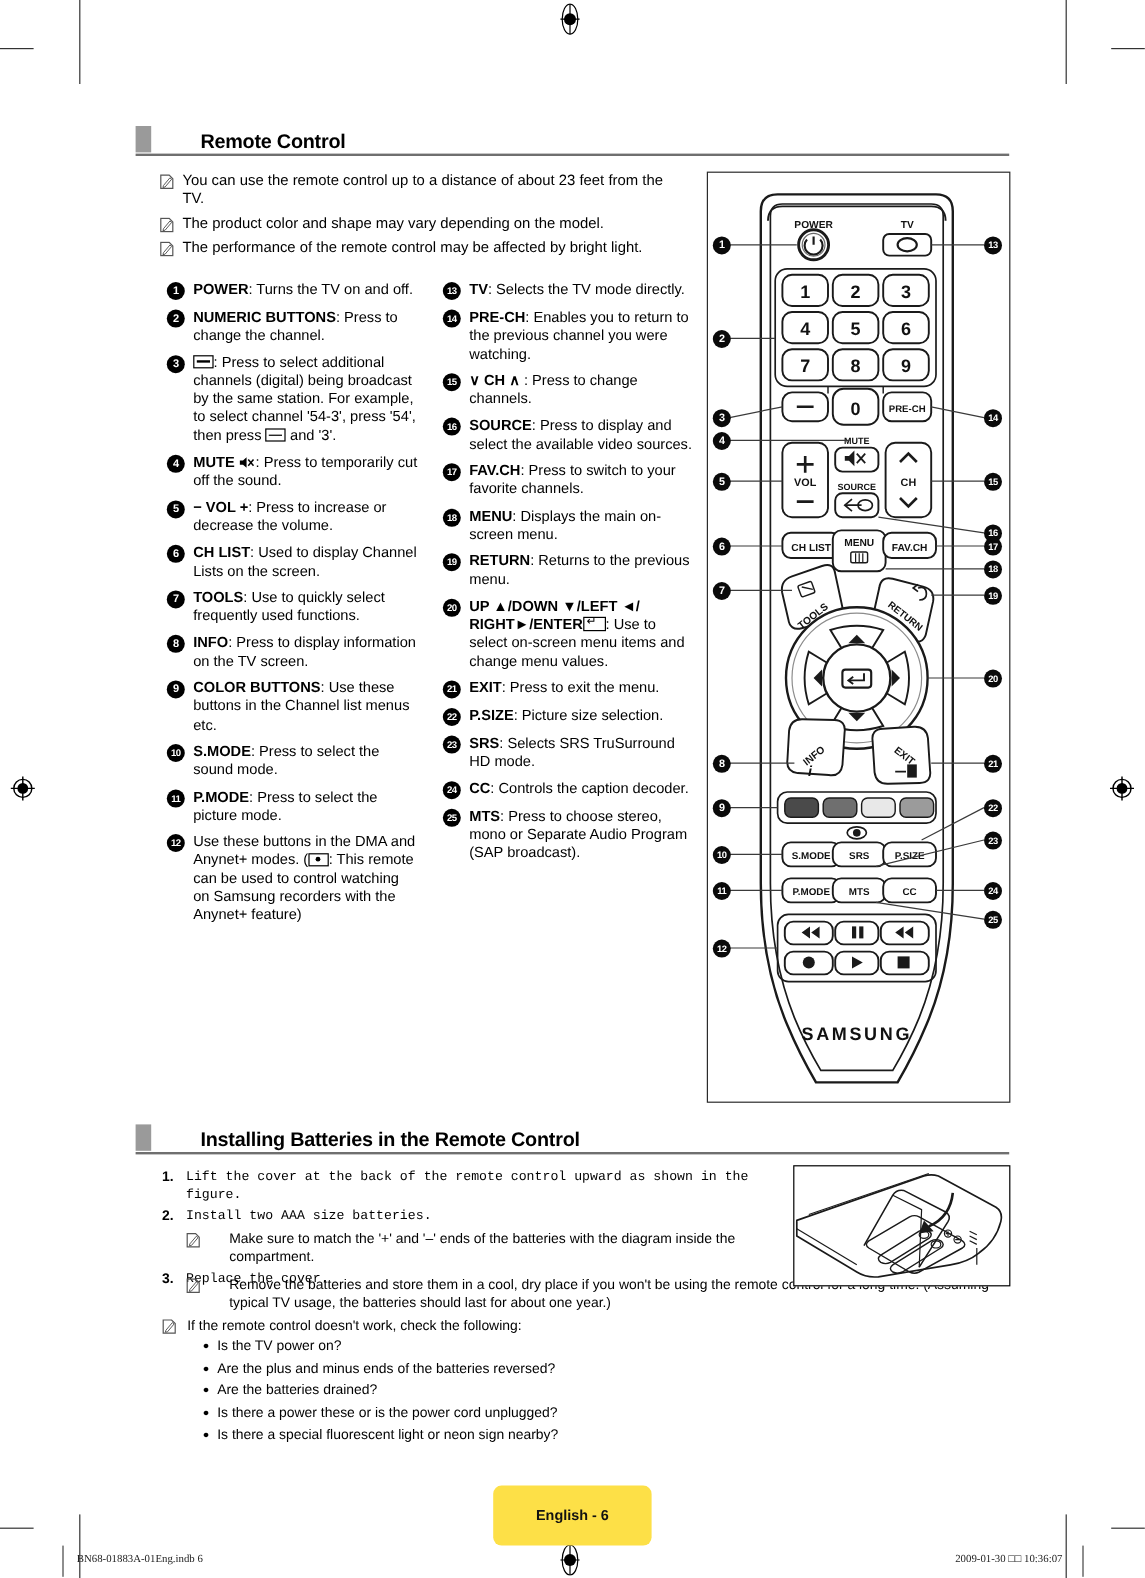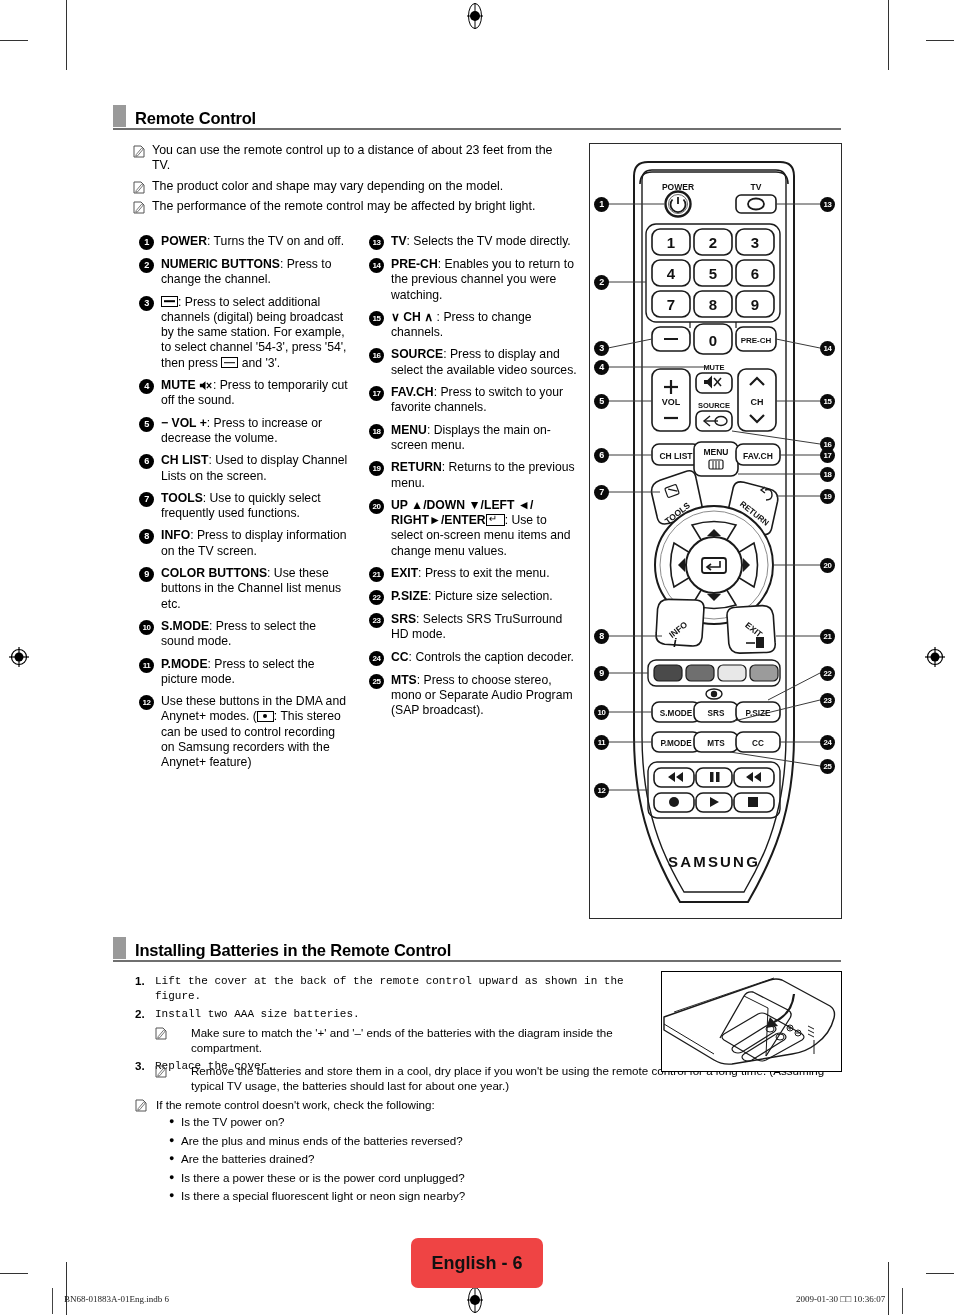--- a/index.html
+++ b/index.html
@@ -9,21 +9,21 @@
     -webkit-font-smoothing:antialiased;
   }
   .page{position:absolute;inset:0;}
 
   
   .cropline{position:absolute;background:#333;}
   .reg{position:absolute;width:22px;height:22px;}
   .reg svg{display:block;}
 
   
-  .sec-head{position:absolute;display:flex;align-items:flex-end;}
+  .sec-head{position:absolute;display:flex;align-items:flex-end;gap:32px;}
   .sec-bar{width:13px;height:22px;background:#9a9a9a;margin-right:9px;}
   .sec-title{font-size:16.5px;font-weight:bold;letter-spacing:-0.2px;line-height:1;
              padding-bottom:1px;}
   .sec-rule{position:absolute;height:1.6px;background:#6f6f6f;}
 
   
   .noteicon{display:inline-block;width:12px;height:13px;flex:0 0 12px;position:relative;top:2px;}
   .noteicon svg{display:block;}
 
   
@@ -77,23 +77,23 @@
   .checknote .t{font-size:11.6px;line-height:15px;margin-left:9px;}
   .dotlist{margin:2px 0 0 34px;}
   .dotrow{display:flex;align-items:flex-start;margin-bottom:3.5px;}
   .dotrow .d{flex:0 0 12px;font-size:9px;line-height:15px;}
   .dotrow .t{font-size:11.6px;line-height:15px;}
 
   .batt-panel{position:absolute;border:1.4px solid #000;background:#fff;overflow:hidden;}
 
   
   .pagetab{
-    position:absolute;background:#ef4444;border-radius:7px;
+    position:absolute;background:#fde047;border-radius:7px;
     display:flex;align-items:center;justify-content:center;
-    font-size:18px;font-weight:bold;color:#111;
+    font-size:12px;font-weight:bold;color:#111;
   }
   .footline{position:absolute;font-size:9px;font-family:"Liberation Serif",serif;color:#222;}
   .sidebar-rule{position:absolute;width:1px;background:#444;}
 </style>
 </head>
 <body>
 
 <div class="page">
 
   <div class="cropline" style="left:66px;top:0;width:1px;height:70px;"></div>
@@ -230,21 +230,21 @@
       <div class="body"><b>S.MODE</b><span>: </span><span>Press to select the sound mode.</span></div>
     </div>
 
     <div class="item">
       <div class="bullet-num wide">11</div>
       <div class="body"><b>P.MODE</b><span>: </span><span>Press to select the picture mode.</span></div>
     </div>
 
     <div class="item">
       <div class="bullet-num wide">12</div>
-      <div class="body"><span>Use these buttons in the DMA and Anynet+ modes. (</span><span class="kbox dot"></span><span>: This stereo can be used to control recording on Samsung recorders with the Anynet+ feature)</span></div>
+      <div class="body"><span>Use these buttons in the DMA and Anynet+ modes. (</span><span class="kbox dot"></span><span>: This remote can be used to control watching on Samsung recorders with the Anynet+ feature)</span></div>
     </div>
   </div>
 
   <div class="col" style="left:369px;top:234px;width:208px;">
 
     <div class="item">
       <div class="bullet-num wide">13</div>
       <div class="body"><b>TV</b><span>: </span><span>Selects the TV mode directly.</span></div>
     </div>
 

